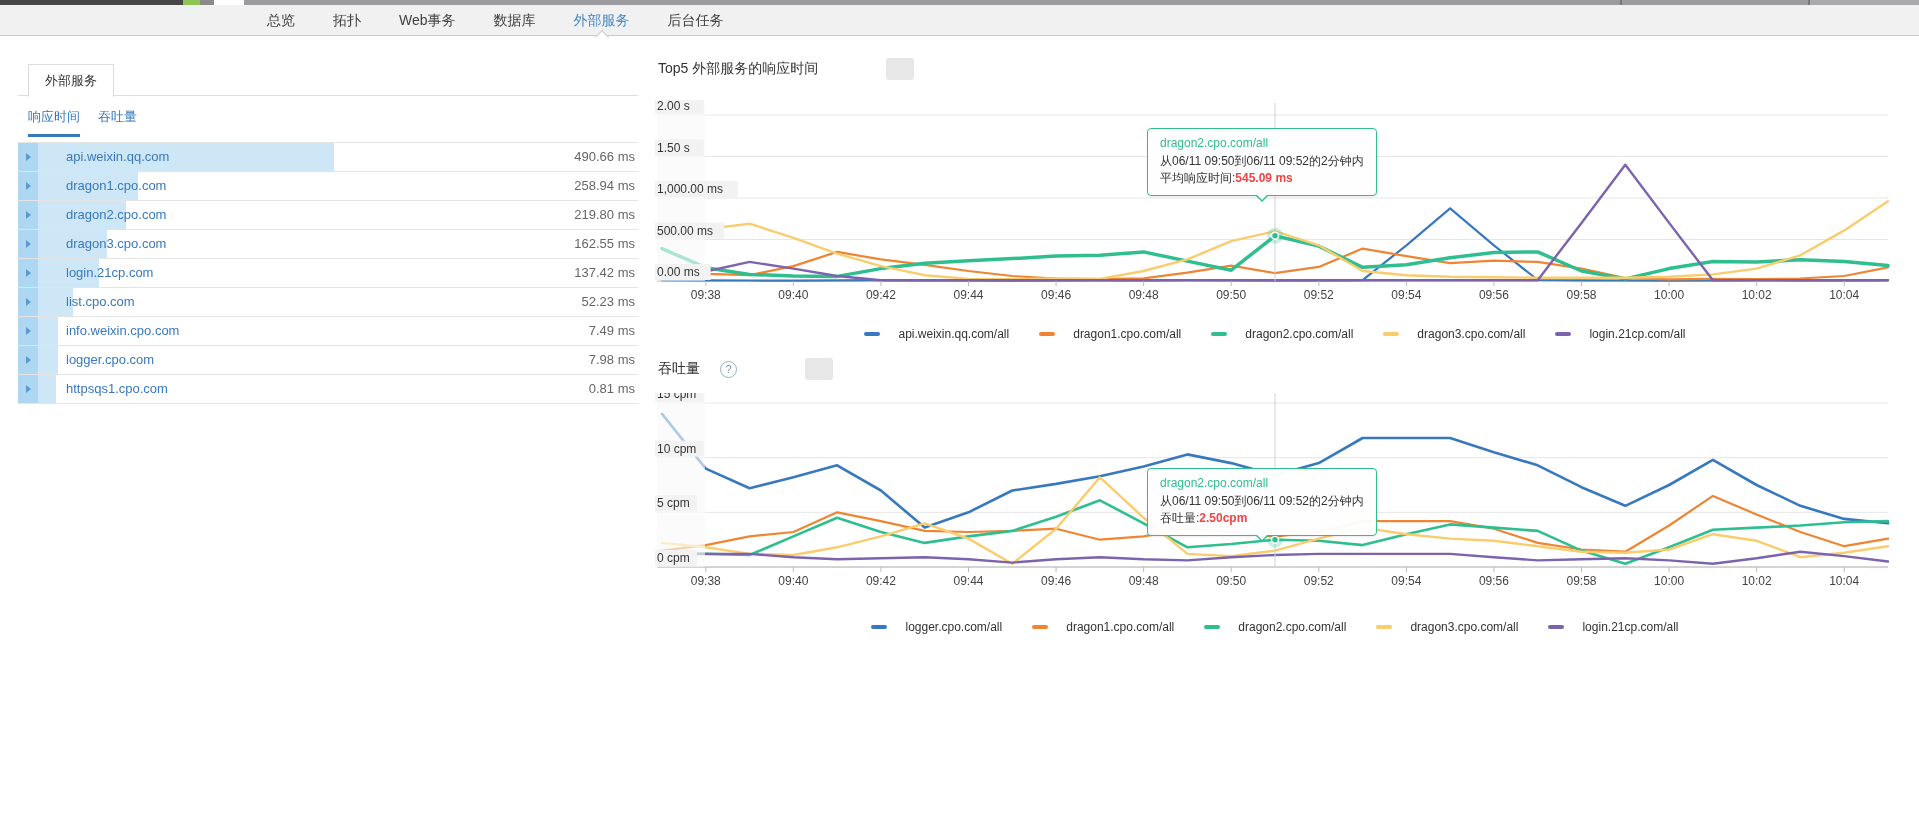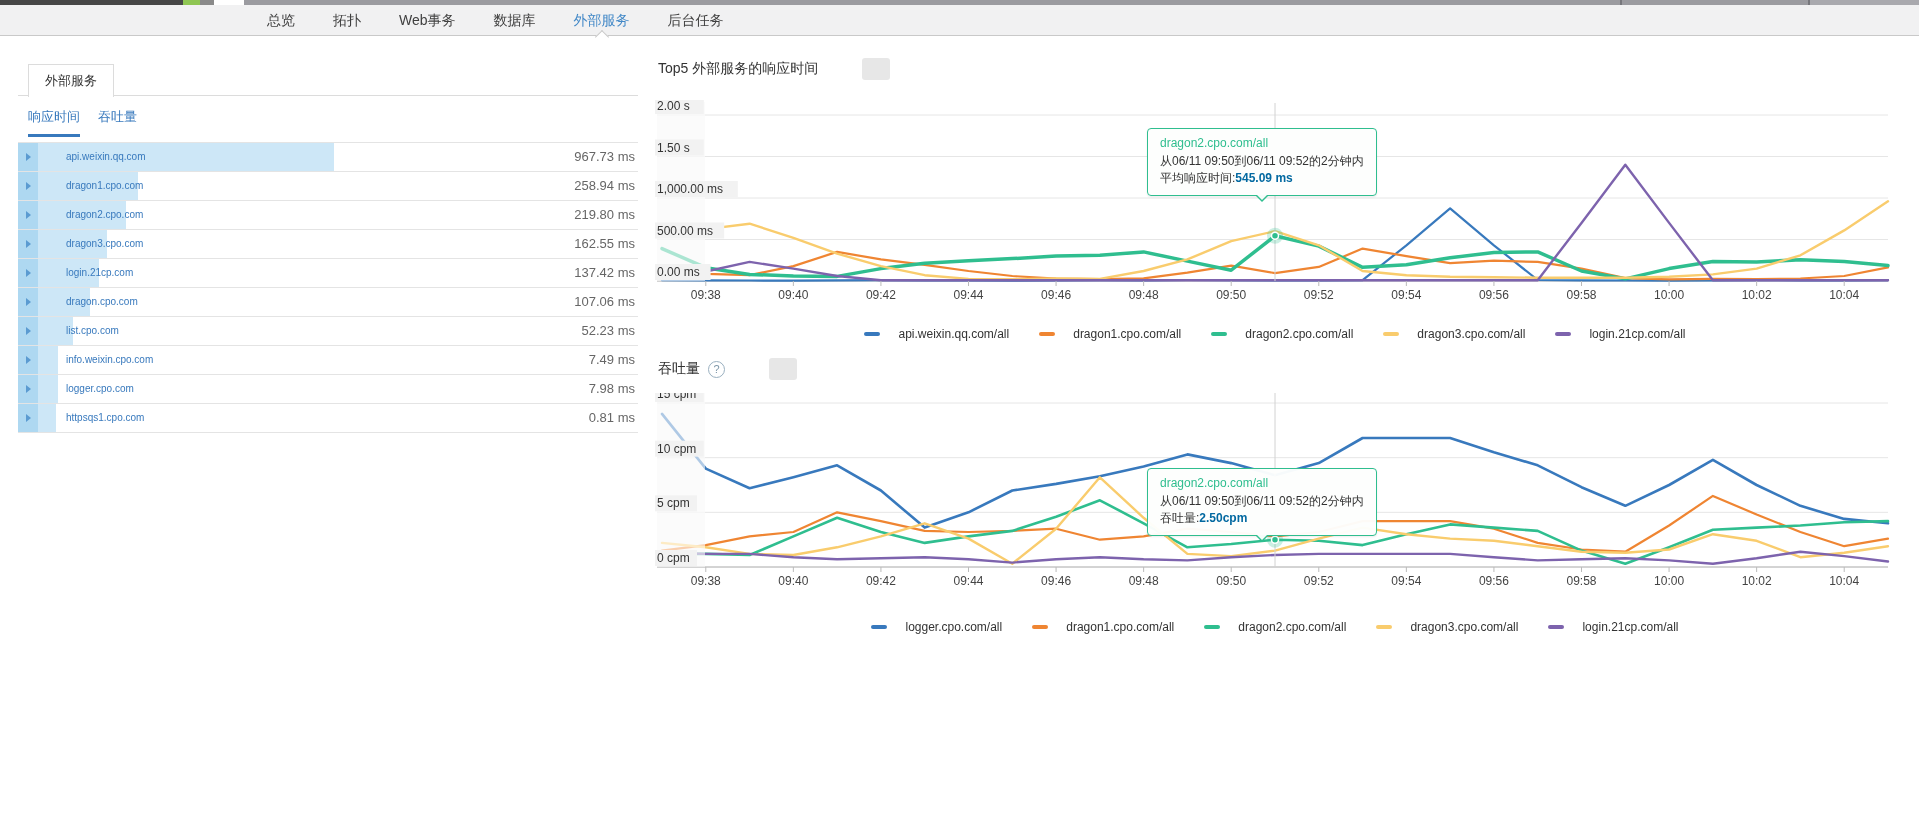--- a/index.html
+++ b/index.html
@@ -17,48 +17,48 @@
   #panel-tabline{position:absolute;left:0;top:35px;width:620px;border-top:1px solid #dcdcdc;}
   #panel-tab{position:absolute;left:10px;top:4px;height:32px;background:#fff;border:1px solid #dcdcdc;border-bottom:none;z-index:2;padding:0 16px;line-height:32px;font-size:13px;color:#333;}
   #subtabs{position:absolute;left:10px;top:48px;display:flex;gap:18px;}
   .subtab{font-size:13px;color:#3879bd;padding-bottom:8px;cursor:pointer;}
   .subtab.active{border-bottom:3px solid #3879bd;}
   #rows{position:absolute;left:0;top:82px;width:620px;border-top:1px solid #e4e4e4;}
   .row{position:relative;height:28px;border-bottom:1px solid #e4e4e4;cursor:pointer;}
   .row .bar{position:absolute;left:0;top:0;height:28px;background:#cde7f7;}
   .row .strip{position:absolute;left:0;top:0;width:20px;height:28px;background:#aed8f1;}
   .row .tri{position:absolute;left:8px;top:10px;width:0;height:0;border-left:5px solid #5b9bd1;border-top:4px solid transparent;border-bottom:4px solid transparent;}
-  .row .name{position:absolute;left:48px;line-height:28px;font-size:10px;color:#3879bd;}
+  .row .name{position:absolute;left:48px;line-height:28px;font-size:13px;color:#3879bd;}
   .row .val{position:absolute;right:3px;line-height:28px;font-size:13px;color:#666;}
   
   .chart{position:absolute;left:655px;width:1240px;height:300px;}
   #chart1{top:55px;}
   #chart2{top:352px;}
-  .chart-header{position:absolute;left:3px;display:flex;align-items:center;gap:8px;}
+  .chart-header{position:absolute;left:3px;display:flex;align-items:center;gap:20px;}
   #chart1 .chart-header{top:3px;}
   #chart2 .chart-header{top:6px;}
   .chart-title{font-size:14px;color:#333;}
   .icon-btn{width:28px;height:22px;display:flex;align-items:center;justify-content:center;border-radius:3px;cursor:pointer;}
   .icon-btn.selected{background:#e7e7e7;}
   .help{width:15px;height:15px;border-radius:50%;border:1px solid #9ab0c0;color:#7d96a8;font-size:11px;line-height:15px;text-align:center;cursor:pointer;}
   .chart svg{position:absolute;left:0;}
   #chart1 svg{top:45px;}
   #chart2 svg{top:41px;}
   .legend{position:absolute;left:0;width:1240px;display:flex;justify-content:center;gap:30px;}
   #chart1 .legend{top:272px;}
   #chart2 .legend{top:268px;}
   .legend-item{display:flex;align-items:center;gap:18px;font-size:12px;color:#333;cursor:pointer;}
   .legend-item i{display:inline-block;width:16px;height:4px;border-radius:2px;}
   
   .tooltip{position:absolute;left:492px;background:rgba(253,254,253,0.97);border:1px solid #2fbe8f;border-radius:4px;padding:7px 12px 8px 12px;font-size:12px;color:#333;white-space:nowrap;z-index:5;box-shadow:0 1px 2px rgba(0,0,0,0.08);}
   #chart1 .tooltip{top:73px;}
   #chart2 .tooltip{top:116px;}
   .tooltip .tt-title{color:#2fbe8f;margin-bottom:3px;}
   .tooltip .tt-line{line-height:17px;}
-  .tooltip b{color:#0369a1;}
+  .tooltip b{color:#ef4444;}
   .tooltip:after,.tooltip:before{content:"";position:absolute;left:50%;transform:translateX(-50%);border:7px solid transparent;}
   .tooltip:before{bottom:-14px;border-top-color:#2fbe8f;}
   .tooltip:after{bottom:-12px;border-top-color:rgba(253,254,253,0.97);}
 </style>
 </head>
 <body>
 
 <div id="strip">
     <div style="width: 183px; background: rgb(71, 71, 71);"></div>
     <div style="width: 17px; background: rgb(143, 198, 83);"></div>
@@ -86,21 +86,21 @@
   <div id="subtabs">
       <div class="subtab active">响应时间</div>
       <div class="subtab">吞吐量</div>
     </div>
   <div id="rows">
       <div class="row">
         <div class="bar" style="width: 316px;"></div>
         <div class="strip"></div>
         <div class="tri"></div>
         <span class="name">api.weixin.qq.com</span>
-        <span class="val">967.73 ms</span>
+        <span class="val">490.66 ms</span>
       </div>
       <div class="row">
         <div class="bar" style="width: 119.932px;"></div>
         <div class="strip"></div>
         <div class="tri"></div>
         <span class="name">dragon1.cpo.com</span>
         <span class="val">258.94 ms</span>
       </div>
       <div class="row">
         <div class="bar" style="width: 107.547px;"></div>
@@ -115,27 +115,20 @@
         <div class="tri"></div>
         <span class="name">dragon3.cpo.com</span>
         <span class="val">162.55 ms</span>
       </div>
       <div class="row">
         <div class="bar" style="width: 81.4814px;"></div>
         <div class="strip"></div>
         <div class="tri"></div>
         <span class="name">login.21cp.com</span>
         <span class="val">137.42 ms</span>
-      </div>
-      <div class="row">
-        <div class="bar" style="width: 71.8751px;"></div>
-        <div class="strip"></div>
-        <div class="tri"></div>
-        <span class="name">dragon.cpo.com</span>
-        <span class="val">107.06 ms</span>
       </div>
       <div class="row">
         <div class="bar" style="width: 54.5262px;"></div>
         <div class="strip"></div>
         <div class="tri"></div>
         <span class="name">list.cpo.com</span>
         <span class="val">52.23 ms</span>
       </div>
       <div class="row">
         <div class="bar" style="width: 40.3699px;"></div>

